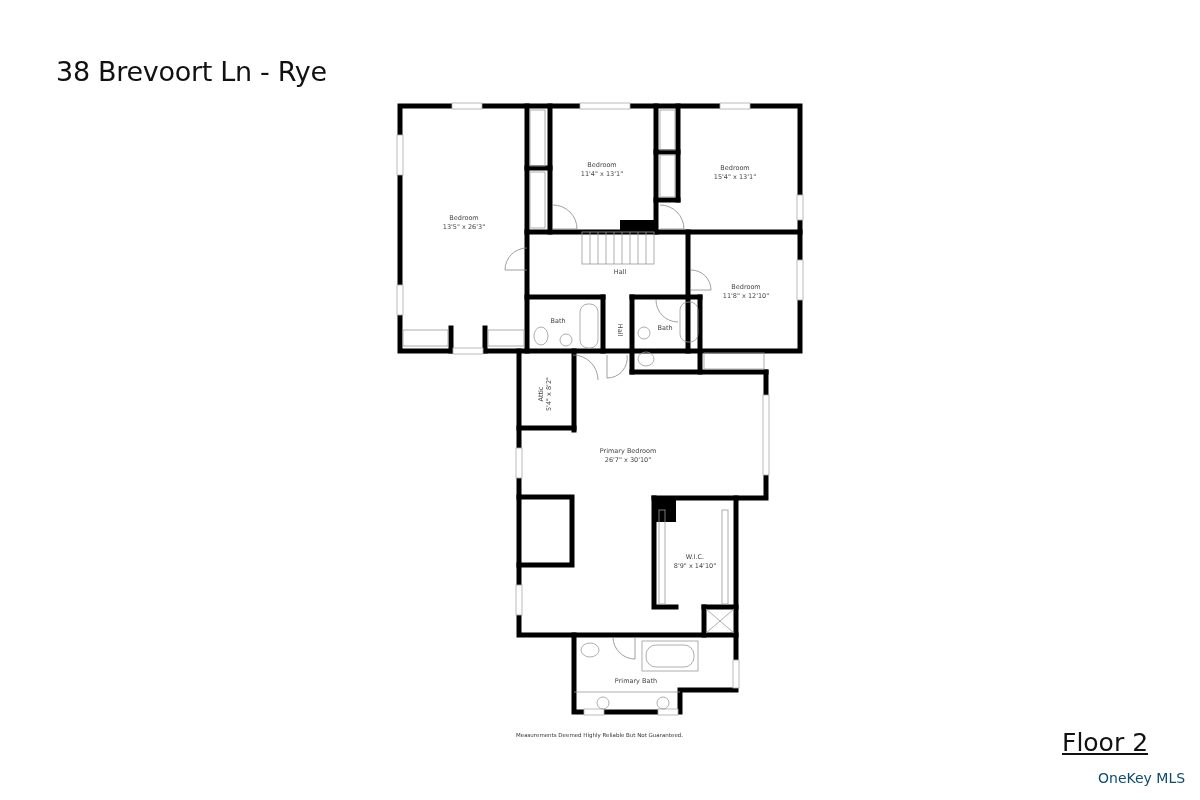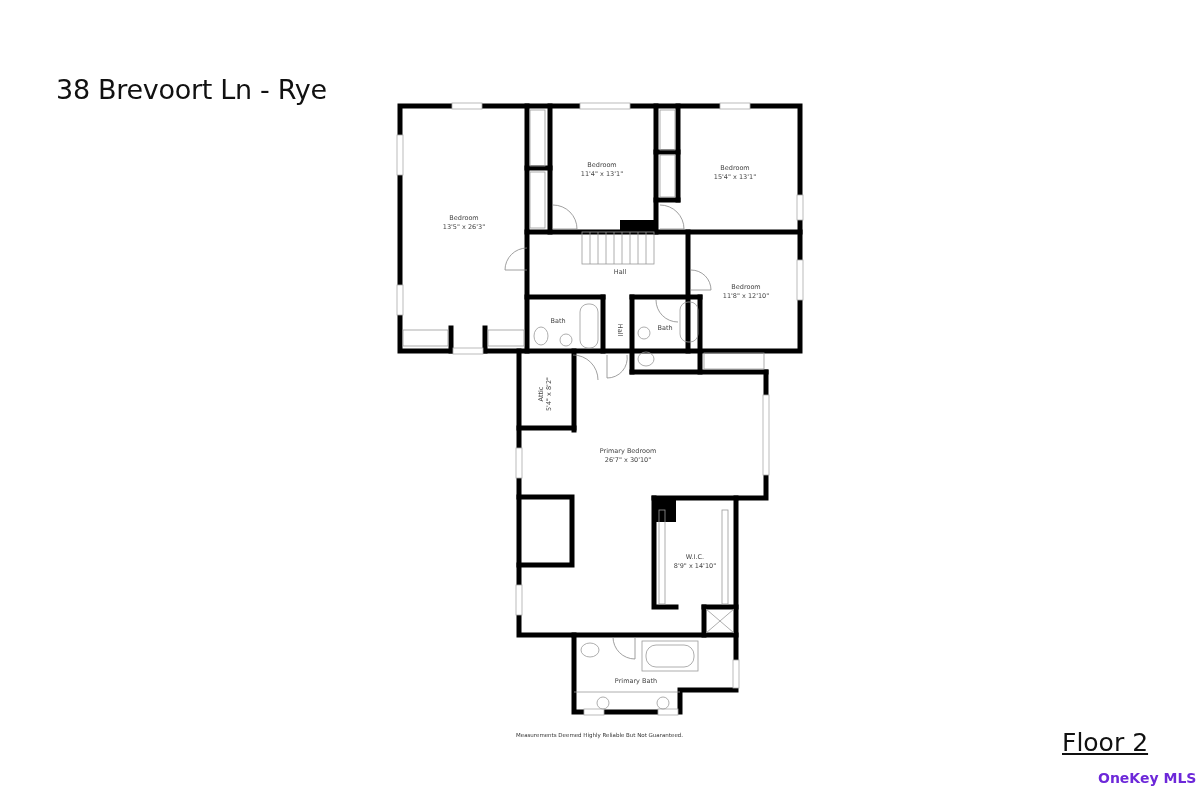--- a/index.html
+++ b/index.html
@@ -1,19 +1,19 @@
 <!DOCTYPE html>
 <html><head>
 <meta charset="utf-8">
 <style>
   html, body { margin:0; padding:0; background:#ffffff; }
   body { width:1200px; height:800px; position:relative; overflow:hidden; font-family:"DejaVu Sans", sans-serif; }
-  .title { position:absolute; left:56px; top:56px; font-size:27px; color:#111; font-family:"DejaVu Sans", sans-serif; letter-spacing:-0.3px;margin-top:18px; }
+  .title { position:absolute; left:56px; top:56px; font-size:27px; color:#111; font-family:"DejaVu Sans", sans-serif; letter-spacing:-0.3px; }
   .floor { position:absolute; left:1062px; top:728px; font-size:25px; color:#111;text-decoration:underline; }
-  .mls { position:absolute; left:1098px; top:770px; font-size:14px; color:#6d28d9;font-weight:bold; }
+  .mls { position:absolute; left:1098px; top:770px; font-size:14px; color:#0c4a6e; }
   .disclaimer { position:absolute; left:516px; top:732px; font-size:5.5px; color:#333; }
   svg { position:absolute; left:0; top:0; }
   .rl { font-family:"DejaVu Sans", sans-serif; font-size:6.5px; fill:#444; text-anchor:middle; }
   .wall { fill:none; stroke:#000; stroke-width:5; stroke-linecap:square; }
   .thin { fill:none; stroke:#999; stroke-width:0.8; }
   .win { fill:#fff; stroke:#aaa; stroke-width:0.8; }
   .door { fill:none; stroke:#888; stroke-width:0.8; }
 </style>
 </head>
 <body>

